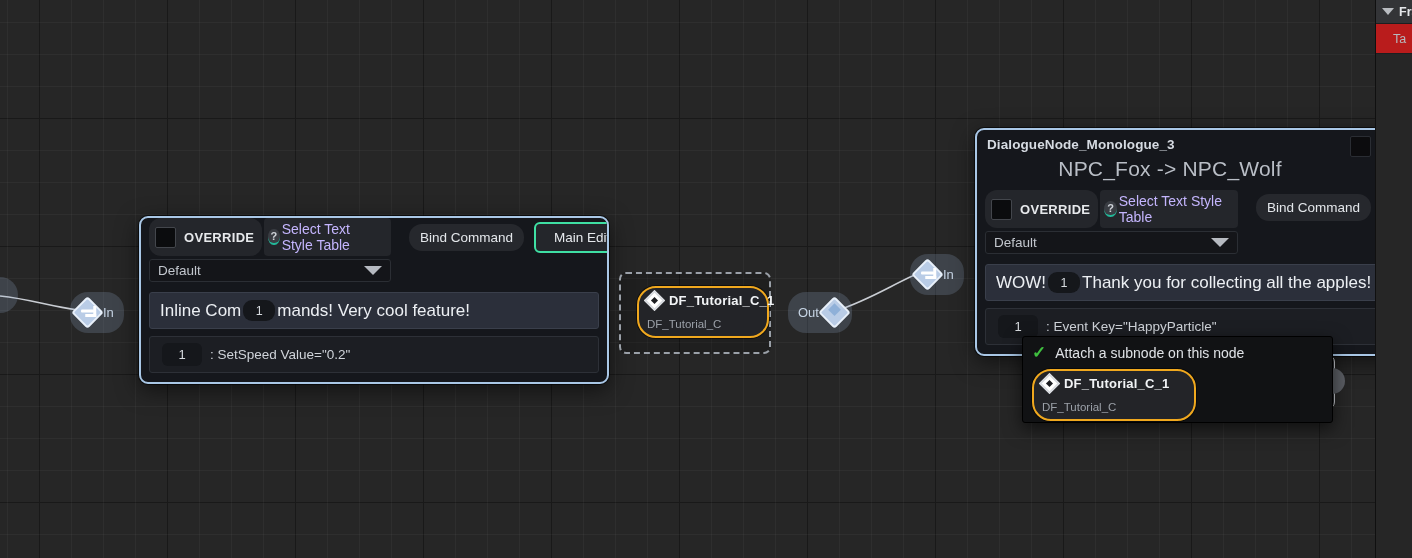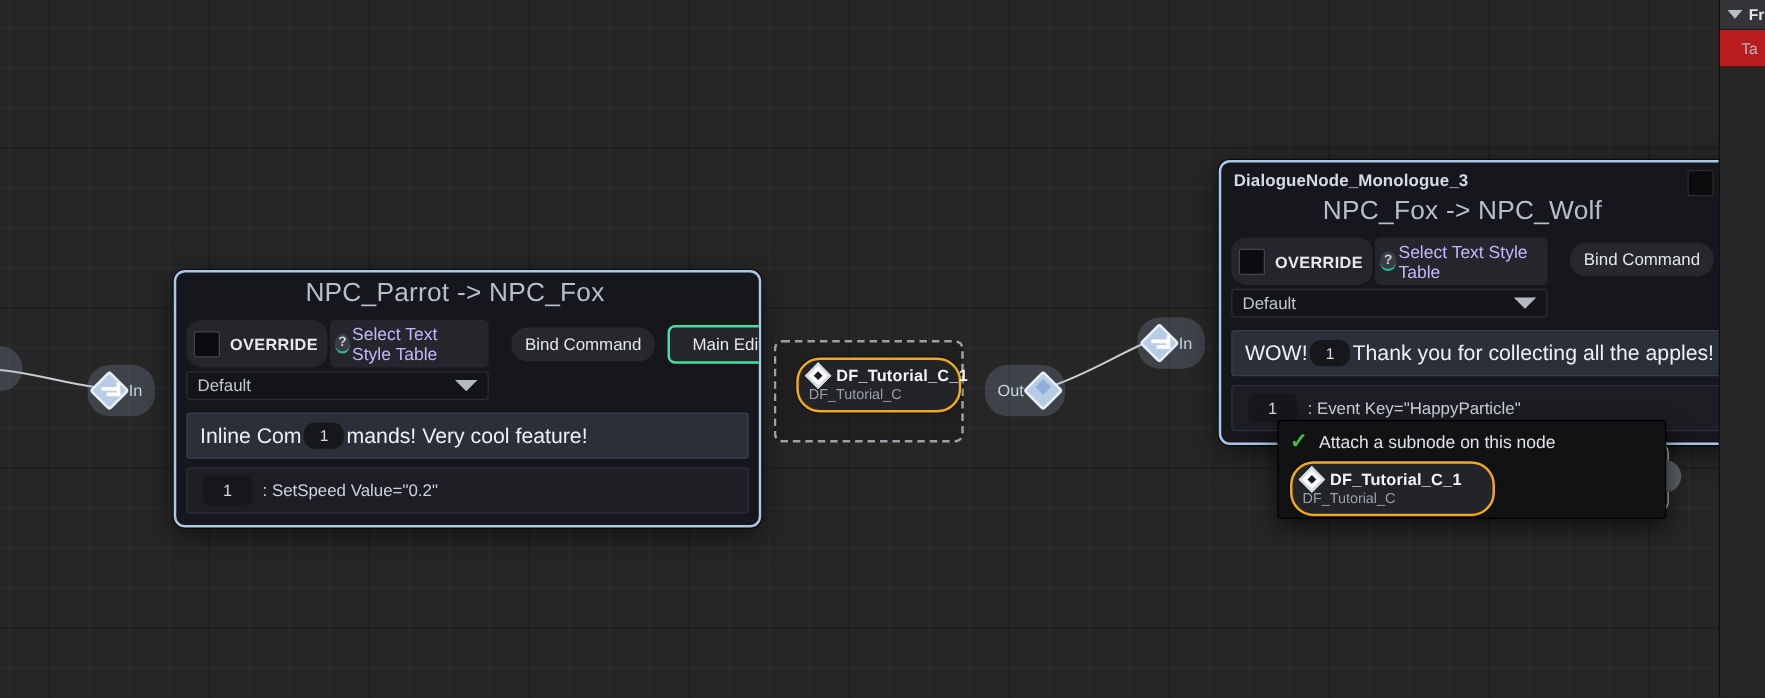--- a/index.html
+++ b/index.html
@@ -147,21 +147,21 @@
   .subnode-title{display:flex;align-items:center;gap:7px;}
   .sub-diamond{
     width:15px;height:15px;transform:rotate(45deg);
     background:#ffffff;border:2px solid #d8dbe0;box-sizing:border-box;
     position:relative;flex:0 0 auto;
   }
   .sub-diamond::after{
     content:"";position:absolute;left:3px;top:3px;width:5px;height:5px;background:#1c1d21;
   }
   .subnode-name{color:#f2f4f6;font-size:13px;font-weight:bold;letter-spacing:0.2px;}
-  .subnode-class{color:#9ba0a8;font-size:11.5px;margin-top:2px;}
+  .subnode-class{color:#9ba0a8;font-size:11.5px;margin-top:10px;}
 
   
   .drag-tip{
     position:absolute;background:#111214;border:1px solid #000;border-radius:3px;
     padding:7px 10px 9px 9px;box-shadow:0 6px 18px rgba(0,0,0,0.6);
   }
   .tip-head{display:flex;align-items:center;gap:9px;}
   .tip-check{color:#3fbf3f;font-size:17px;line-height:1;font-weight:bold;}
   .tip-text{color:#dfe2e6;font-size:14px;white-space:nowrap;}
 
@@ -205,21 +205,20 @@
   </svg>
 
   <div style="position:absolute;left:-18px;top:277px;width:36px;height:36px;border-radius:18px;background:rgba(150,175,205,0.22);"></div>
 
   <div class="pin arrow" style="left:70px;top:292px;">
     <div class="diamond"></div>
     <span class="pin-label">In</span>
   </div>
 
   <div class="dnode" style="left:139px;top:216px;width:466px;">
-    <div class="dnode-sub">NPC_Parrot -&gt; NPC_Fox</div>
 
     <div class="dnode-row">
       <div class="style-col" style="width:242px;">
         <div class="ovr-line">
           <div class="ovr-box">
             <div class="ovr-check"></div>
             <div class="ovr-label">OVERRIDE</div>
           </div>
           <div class="sel-style">
             <div class="help-ico">?</div>

